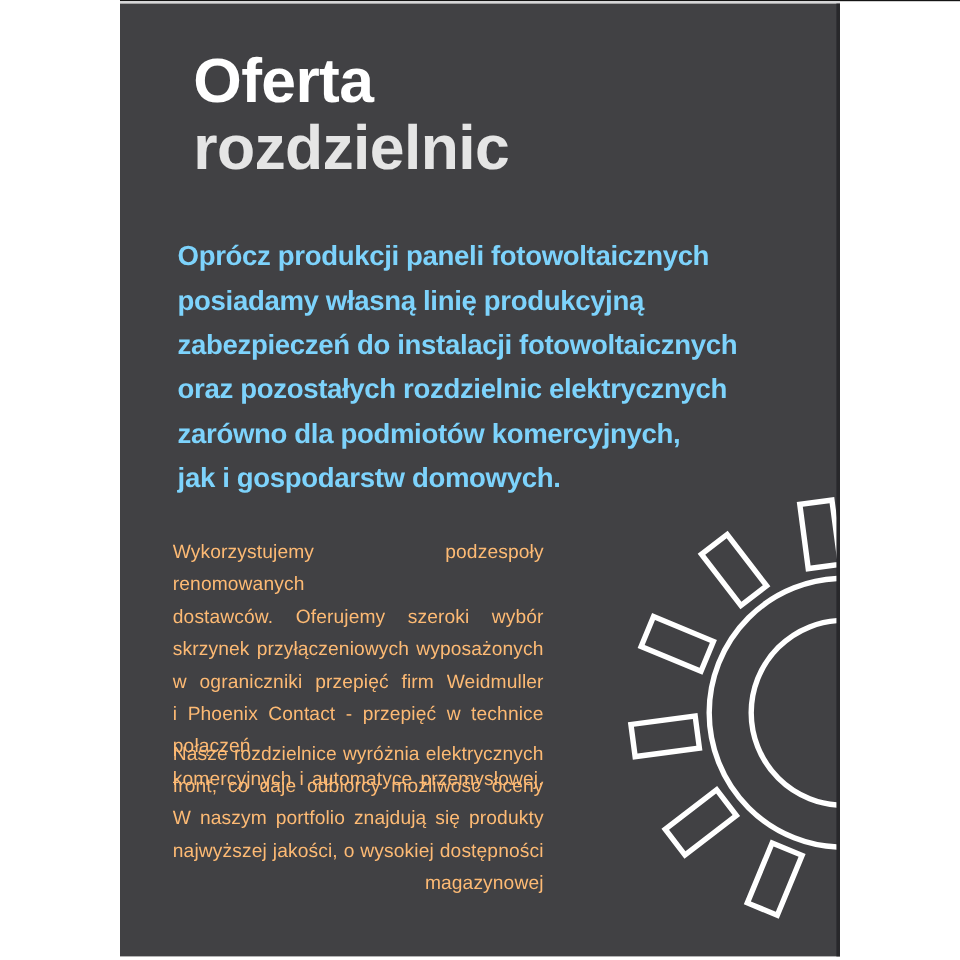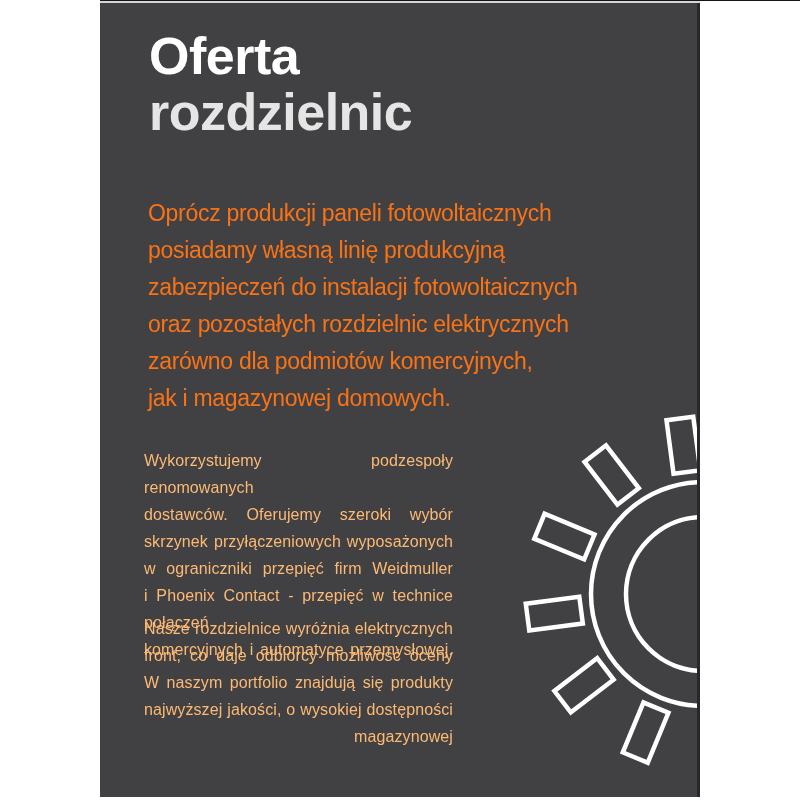--- a/index.html
+++ b/index.html
@@ -47,25 +47,25 @@
     letter-spacing: -0.5px;
     color: #ffffff;
     white-space: nowrap;
   }
   .title .accent { color: #e5e5e5; }
 
   .intro {
     position: absolute;
     left: 48px; top: 192px;
     width: 545px;
-    font-weight: normal;
+    font-weight: bold;
     font-size: 23px;
     line-height: 37px;
     letter-spacing: -0.3px;
-    color: #f97316;
+    color: #7dd3fc;
   }
   .intro div { white-space: nowrap; }
 
   .smallpara {
     position: absolute;
     left: 44px;
     width: 309px;
     font-size: 16px;
     line-height: 27px;
     color: #fdba74;
@@ -87,32 +87,32 @@
 </head>
 <body>
 
 <div class="stage">
 
   <div class="topline-black"></div>
   <div class="topline-light"></div>
 
   <div class="panel">
 
-    <h1 class="title" style="margin:0;">
+    <h1 class="title" style="margin:12px;">
       <div>Oferta</div>
       <div class="accent">rozdzielnic</div>
     </h1>
 
     <div class="intro">
       <div>Oprócz produkcji paneli fotowoltaicznych</div>
       <div>posiadamy własną linię produkcyjną</div>
       <div>zabezpieczeń do instalacji fotowoltaicznych</div>
       <div>oraz pozostałych rozdzielnic elektrycznych</div>
       <div>zarówno dla podmiotów komercyjnych,</div>
-      <div>jak i magazynowej domowych.</div>
+      <div>jak i gospodarstw domowych.</div>
     </div>
 
     <div class="smallpara para-suppliers">
       <div class="jline">Wykorzystujemy podzespoły renomowanych</div>
       <div class="jline">dostawców. Oferujemy szeroki wybór</div>
       <div class="jline">skrzynek przyłączeniowych wyposażonych</div>
       <div class="jline">w ograniczniki przepięć firm Weidmuller</div>
       <div class="jline">i Phoenix Contact - przepięć w technice połączeń</div>
       <div class="jline">komercyjnych i automatyce przemysłowej.</div>
     </div>

